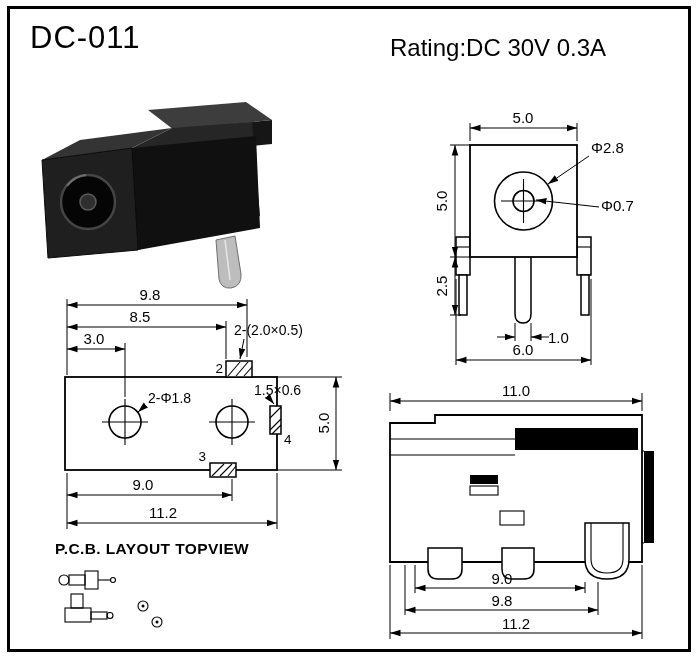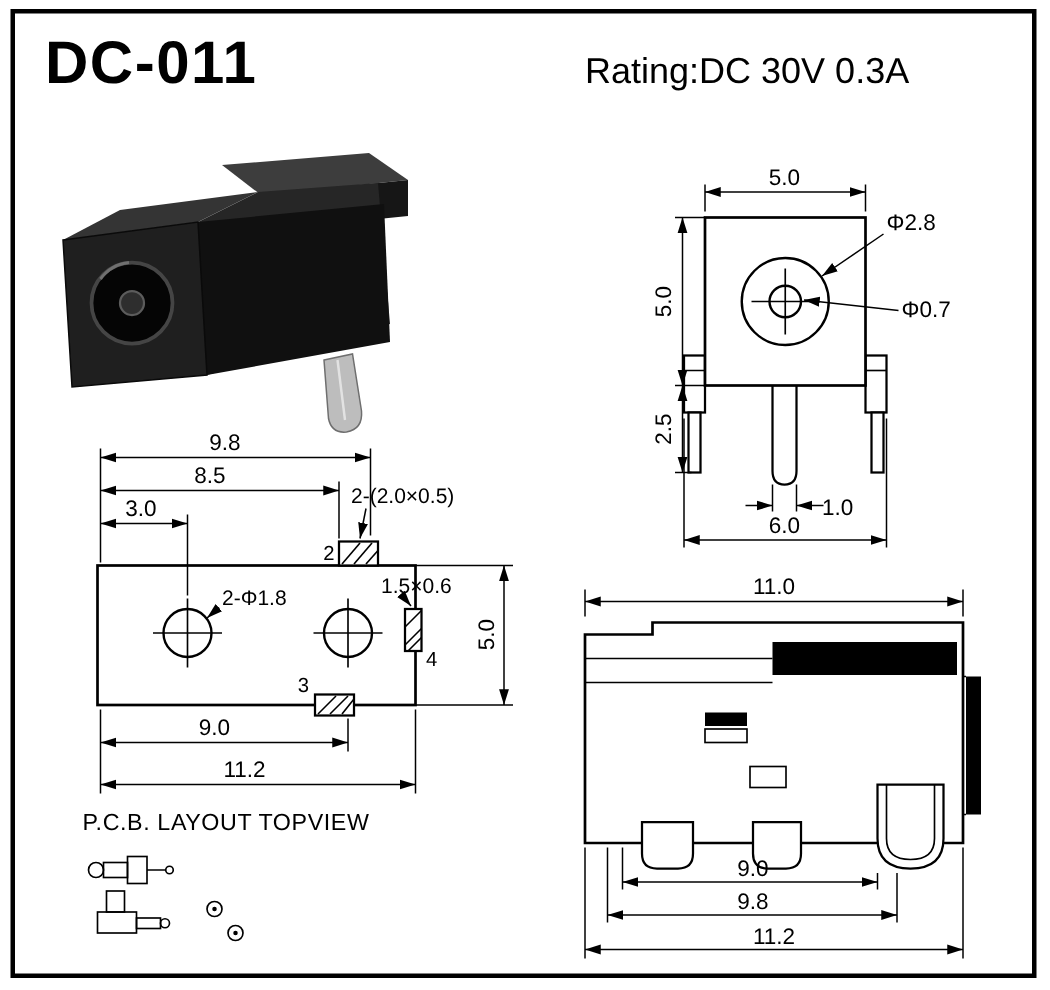--- a/index.html
+++ b/index.html
@@ -1,21 +1,21 @@
 <!DOCTYPE html>
 <html><head>
 <meta charset="utf-8">
 <style>
   *{margin:0;padding:0;box-sizing:border-box}
   html,body{width:700px;height:660px;background:#fff;font-family:"Liberation Sans",sans-serif;color:#000;overflow:hidden}
   .abs{position:absolute}
   .frame{position:absolute;left:7px;top:6px;width:684px;height:646px;border:3px solid #000;background:#fff}
-  #title{left:30px;top:20px;font-size:40px;font-weight:700;letter-spacing:1px}
+  #title{left:30px;top:20px;font-size:31px;font-weight:400;letter-spacing:1px}
   #rating{left:390px;top:34px;font-size:24px;font-weight:400}
-  #pcb-caption{left:55px;top:540px;font-size:15.5px;font-weight:400;letter-spacing:.4px}
+  #pcb-caption{left:55px;top:540px;font-size:15.5px;font-weight:700;letter-spacing:.4px}
   svg{display:block}
   svg text{font-family:"Liberation Sans",sans-serif;font-size:15px;fill:#000}
   .sm{font-size:13.5px}
   .md{font-size:14px}
   .out{fill:#fff;stroke:#000;stroke-width:1.8}
   .out2{fill:#fff;stroke:#000;stroke-width:1.5}
   .nf{fill:none;stroke:#000;stroke-width:1.6}
   .thin{fill:none;stroke:#000;stroke-width:1.1}
   .dim{fill:none;stroke:#000;stroke-width:1}
 </style>

